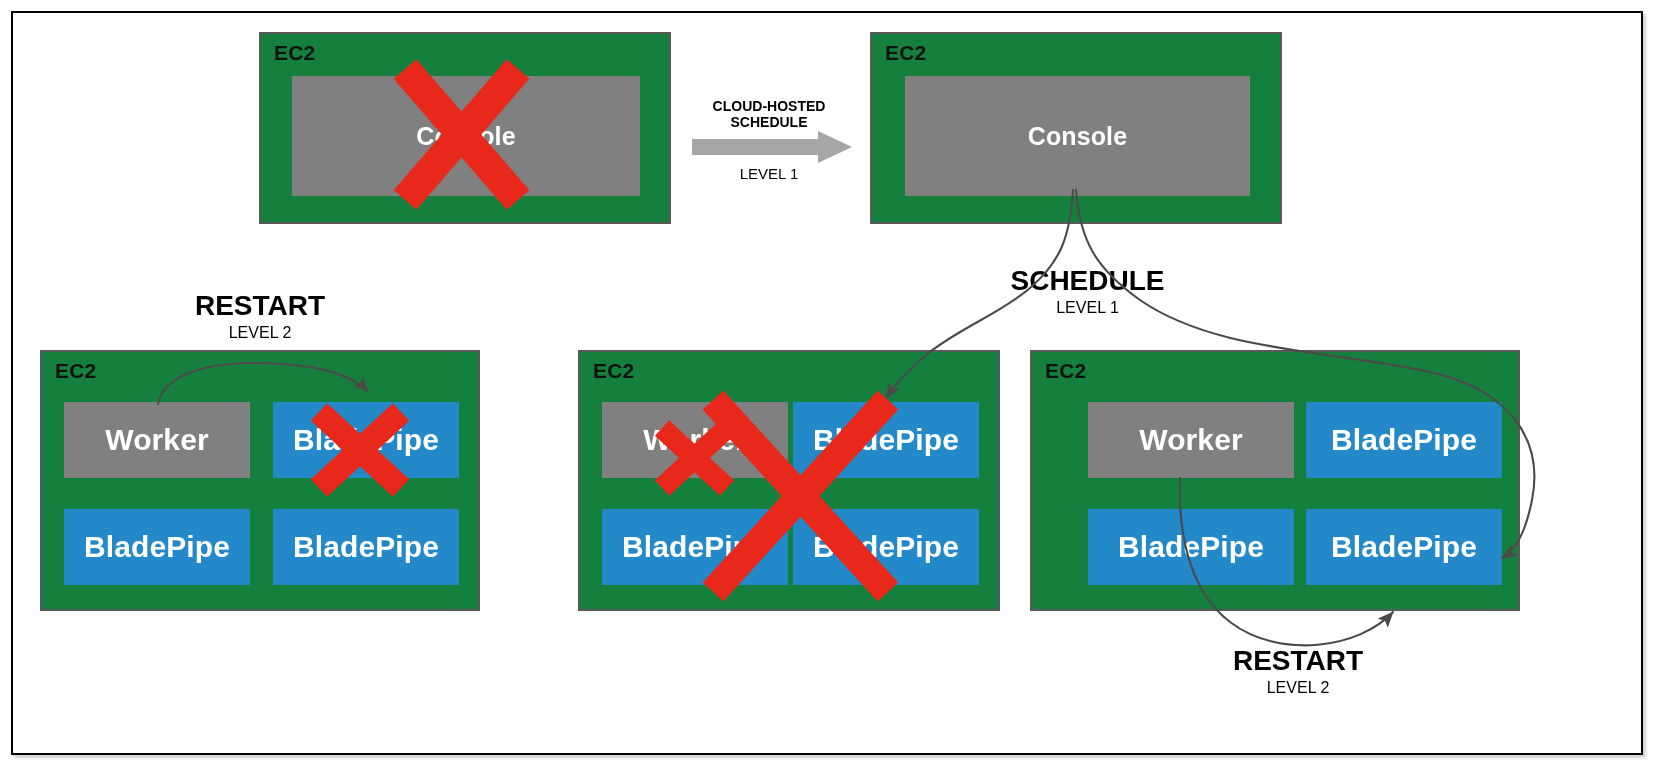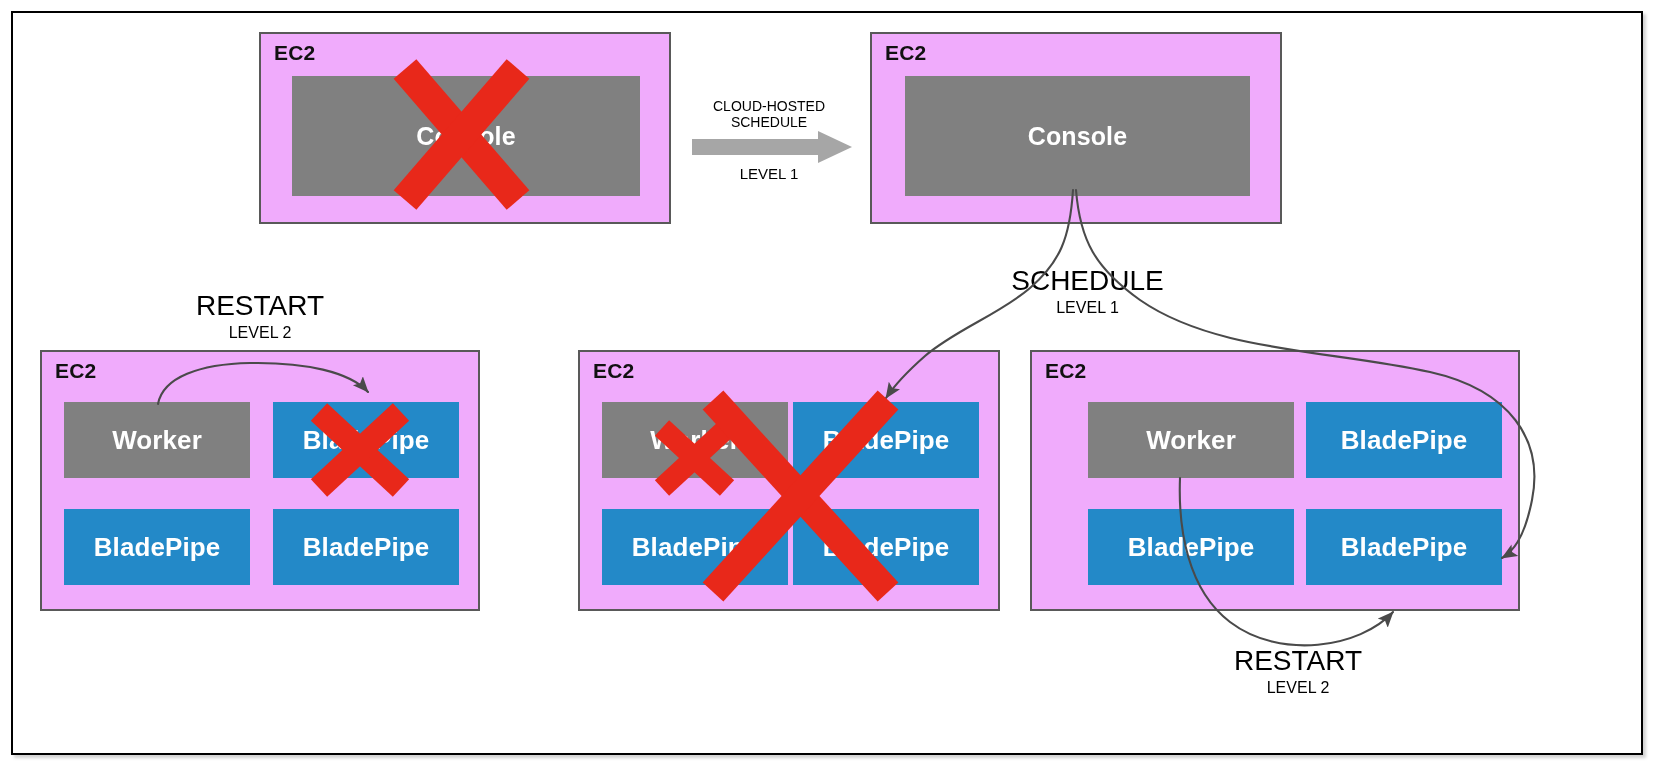--- a/index.html
+++ b/index.html
@@ -25,58 +25,58 @@
     height: 744px;
     border: 2px solid #000000;
     background: #ffffff;
     box-sizing: border-box;
     box-shadow: 3px 3px 3px rgba(0,0,0,0.18);
   }
   
   .ec2-box {
     position: absolute;
     border: 2px solid #595959;
-    background: #f0abfc;
+    background: #15803d;
     box-sizing: border-box;
   }
   .ec2-label {
     position: absolute;
     left: 13px;
     top: 8px;
     font-size: 21px;
     font-weight: bold;
     color: #111111;
     letter-spacing: 0.2px;
     line-height: 1;
   }
   
   .tile {
     position: absolute;
     display: flex;
     align-items: center;
     justify-content: center;
     color: #ffffff;
     font-weight: bold;
-    font-size: 26px;
+    font-size: 30px;
     box-sizing: border-box;
     letter-spacing: 0.1px;
   }
   .tile.gray  { background: #808080; }
   .tile.blue  { background: #2389c8; }
   .tile.console-tile { font-size: 25px; }
 
   
   .label-group {
     position: absolute;
     text-align: center;
     color: #000000;
     line-height: 1.12;
   }
   .label-main {
-    font-weight: normal;
+    font-weight: bold;
     white-space: nowrap;
   }
   .label-sub {
     font-weight: normal;
     white-space: nowrap;
   }
   .lbl-big .label-main { font-size: 28px; }
   .lbl-big .label-sub  { font-size: 16px; margin-top: 3px; }
   .lbl-small .label-main { font-size: 14px; }
   .lbl-small .label-sub  { font-size: 15px; }

